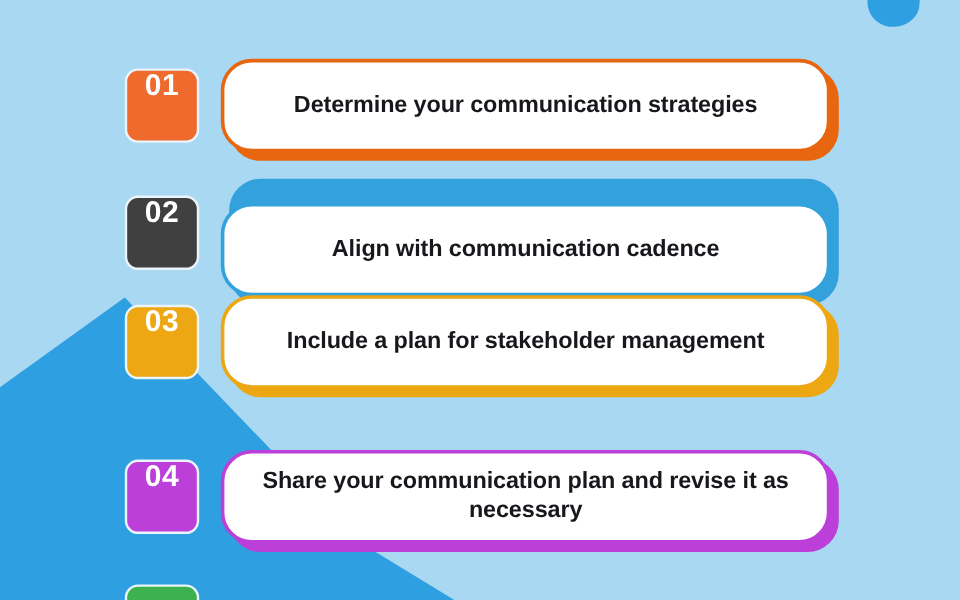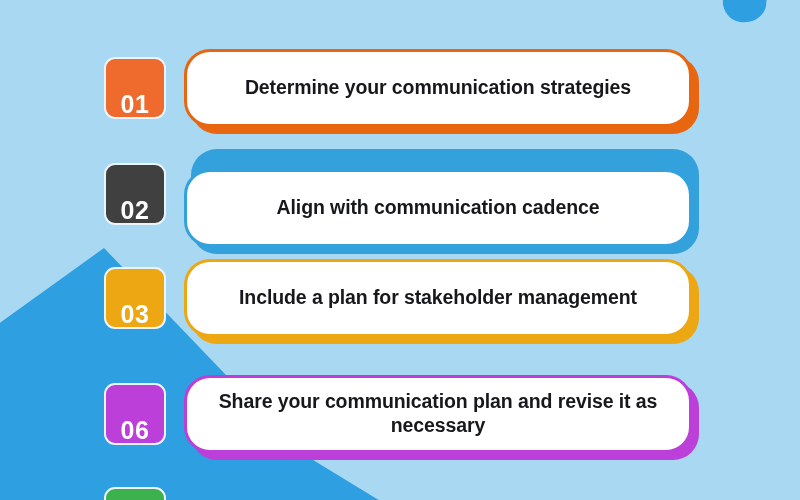--- a/index.html
+++ b/index.html
@@ -48,21 +48,21 @@
   }
 
   .step-badge {
     position: relative;
     width: 62px;
     height: 62px;
     border-radius: 11px;
     border: 2px solid #eaf4fb;
     box-sizing: border-box;
     display: flex;
-    align-items: flex-end;
+    align-items: flex-start;
     justify-content: center;
     flex: 0 0 auto;
   }
 
   .step-number {
     color: #ffffff;
     font-size: 25px;
     font-weight: bold;
     letter-spacing: 0.5px;
     line-height: 1;
@@ -153,35 +153,35 @@
         <span class="step-number">02</span>
       </div>
       <div class="card-wrap">
         <div class="card-shadow" style="background:#33a1dc;"></div>
         <div class="card" style="border-color:#33a1dc;margin-top:27px;">
           <span class="card-text">Align with communication cadence</span>
         </div>
       </div>
     </div>
 
-    <div class="step-row" style="top:266px;">
+    <div class="step-row" style="top:253px;">
       <div class="step-badge" style="background:#eca713;">
         <span class="step-number">03</span>
       </div>
       <div class="card-wrap">
         <div class="card-shadow" style="background:#eca713;"></div>
         <div class="card" style="border-color:#eca713;">
           <span class="card-text">Include a plan for stakeholder management</span>
         </div>
       </div>
     </div>
 
     <div class="step-row" style="top:382px;">
       <div class="step-badge" style="background:#bc3fd9;">
-        <span class="step-number">06</span>
+        <span class="step-number">04</span>
       </div>
       <div class="card-wrap">
         <div class="card-shadow" style="background:#bc3fd9;"></div>
         <div class="card" style="border-color:#bc3fd9;">
           <span class="card-text">Share your communication plan and revise it as necessary</span>
         </div>
       </div>
     </div>
 
     <div class="step-row-partial">

